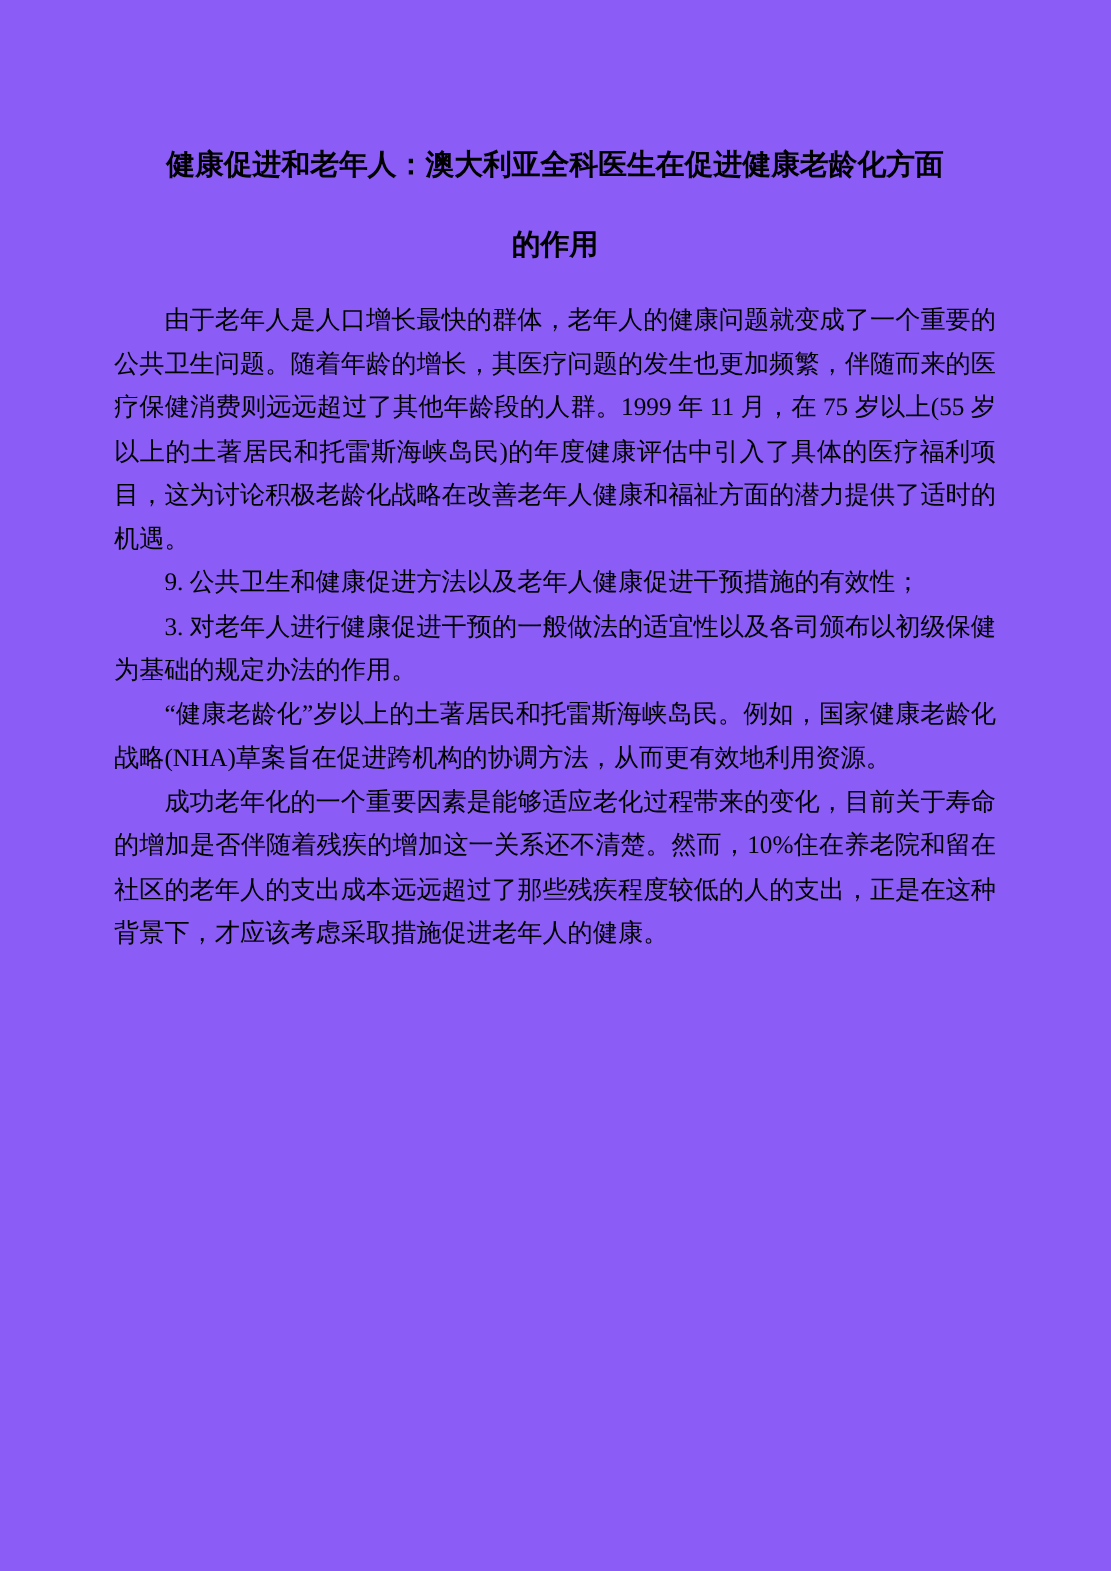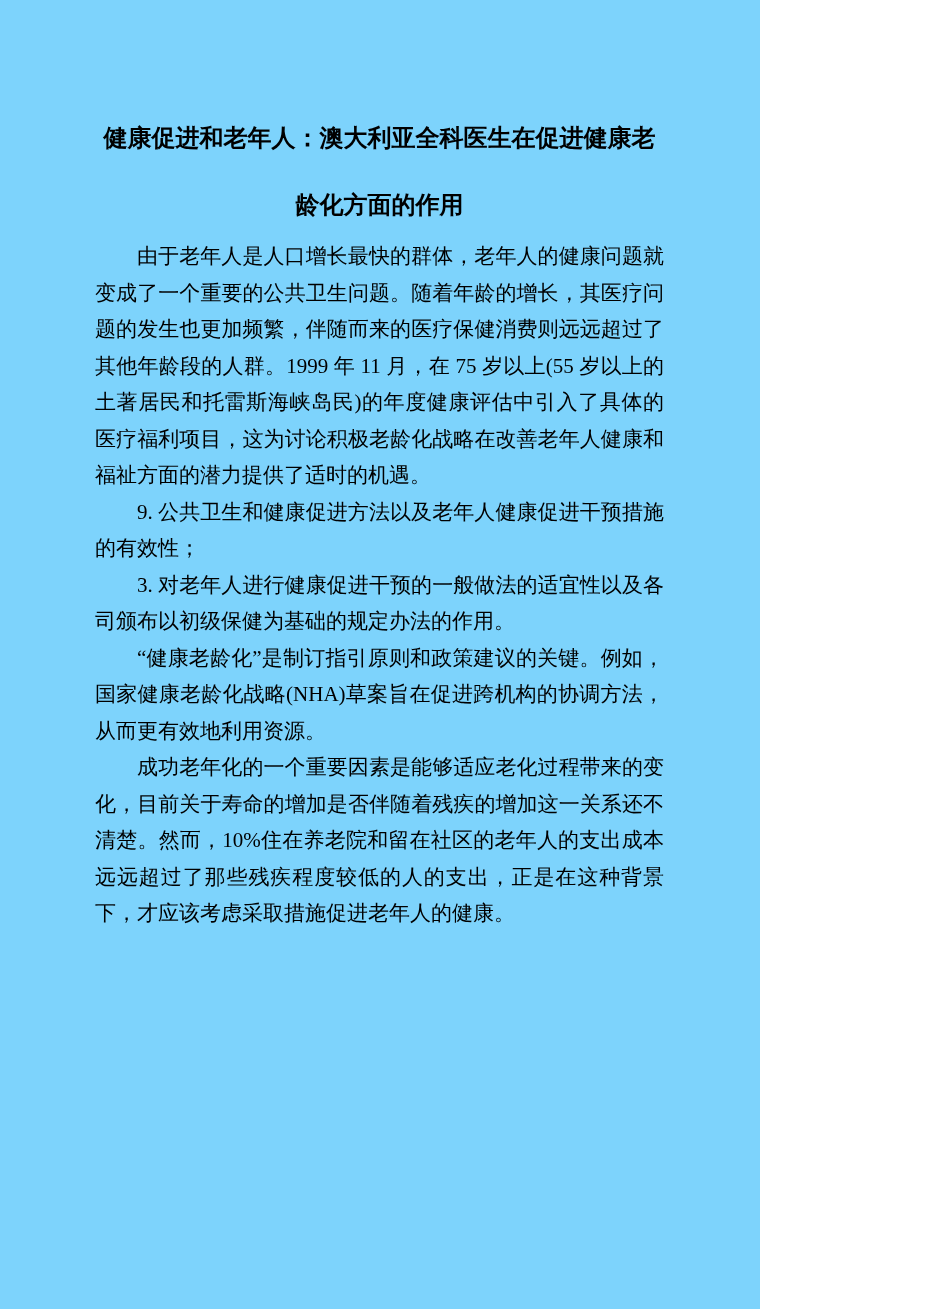--- a/index.html
+++ b/index.html
@@ -7,23 +7,23 @@
     padding: 0;
   }
   body {
     width: 926px;
     background: #ffffff;
     font-family: "Liberation Serif", "DejaVu Serif", serif;
     color: #000000;
   }
   .page {
     position: relative;
-    width: 760px;
+    width: 926px;
     height: 1309px;
-    background: #7dd3fc;
+    background: #8b5cf6;
     overflow: hidden;
     box-sizing: border-box;
     padding: 0 96px 0 95px;
   }
   .title {
     max-width: 656px;
     margin: 104px auto 0 auto;
     font-family: "Liberation Sans", "DejaVu Sans", sans-serif;
     font-weight: bold;
     font-size: 24px;
@@ -35,29 +35,30 @@
   .body-text p {
     margin: 0;
     font-size: 21px;
     line-height: 36.5px;
     text-align: justify;
     text-justify: inter-ideograph;
     text-indent: 2em;
     color: #000000;
   }
   .body-text p:first-of-type {
+    margin-top: 10px;
     font-family: Liberation Serif, serif;
   }
 </style>
 </head>
 <body>
 
 <div class="page">
   <h1 class="title">健康促进和老年人：澳大利亚全科医生在促进健康老龄化方面的作用</h1>
 
   <div class="body-text">
     <p>由于老年人是人口增长最快的群体，老年人的健康问题就变成了一个重要的公共卫生问题。随着年龄的增长，其医疗问题的发生也更加频繁，伴随而来的医疗保健消费则远远超过了其他年龄段的人群。1999 年 11 月，在 75 岁以上(55 岁以上的土著居民和托雷斯海峡岛民)的年度健康评估中引入了具体的医疗福利项目，这为讨论积极老龄化战略在改善老年人健康和福祉方面的潜力提供了适时的机遇。</p>
     <p>9. 公共卫生和健康促进方法以及老年人健康促进干预措施的有效性；</p>
     <p>3. 对老年人进行健康促进干预的一般做法的适宜性以及各司颁布以初级保健为基础的规定办法的作用。</p>
-    <p>“健康老龄化”是制订指引原则和政策建议的关键。例如，国家健康老龄化战略(NHA)草案旨在促进跨机构的协调方法，从而更有效地利用资源。</p>
+    <p>“健康老龄化”岁以上的土著居民和托雷斯海峡岛民。例如，国家健康老龄化战略(NHA)草案旨在促进跨机构的协调方法，从而更有效地利用资源。</p>
     <p>成功老年化的一个重要因素是能够适应老化过程带来的变化，目前关于寿命的增加是否伴随着残疾的增加这一关系还不清楚。然而，10%住在养老院和留在社区的老年人的支出成本远远超过了那些残疾程度较低的人的支出，正是在这种背景下，才应该考虑采取措施促进老年人的健康。</p>
   </div>
 </div>
 
 </body></html>

